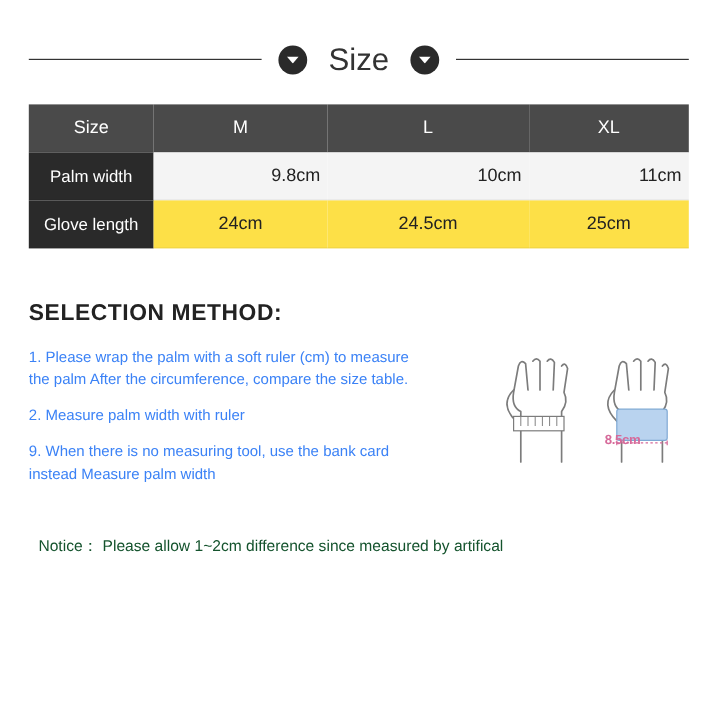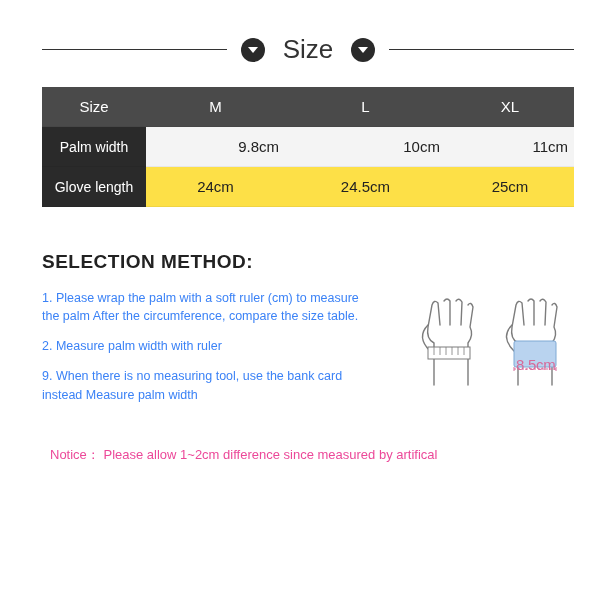--- a/index.html
+++ b/index.html
@@ -4,21 +4,21 @@
 <style>
   * { box-sizing: border-box; margin: 0; padding: 0; }
   body {
     width: 600px;
     height: 600px;
     background: #fff;
     font-family: Arial, Helvetica, sans-serif;
     color: #222;
     overflow: hidden;
   }
-  .page { padding: 30px 26px 0 42px; }
+  .page { padding: 30px 26px 0 24px; }
 
   
   .size-header {
     display: flex;
     align-items: center;
     gap: 14px;
     margin: 4px 0 22px 0;
   }
   .size-line {
     flex: 1;
@@ -101,31 +101,32 @@
   }
   .hand {
     width: 74px;
     height: 92px;
     position: relative;
   }
   .hand svg { width: 100%; height: 100%; }
   .hand-label {
     position: absolute;
     bottom: 14px;
-    left: 18px;
-    font-size: 15px;
+    left: 6px;
+    font-size: 11px;
     color: #d66a9a;
     letter-spacing: -0.3px;
+    font-weight: bold;
   }
 
   
   .notice {
     margin-top: 30px;
     font-size: 13px;
-    color: #ec4899;
+    color: #14532d;
     text-align: left;
     padding-left: 8px;
   }
 </style>
 </head>
 <body>
 
 <div class="page">
 
   <div class="size-header">

